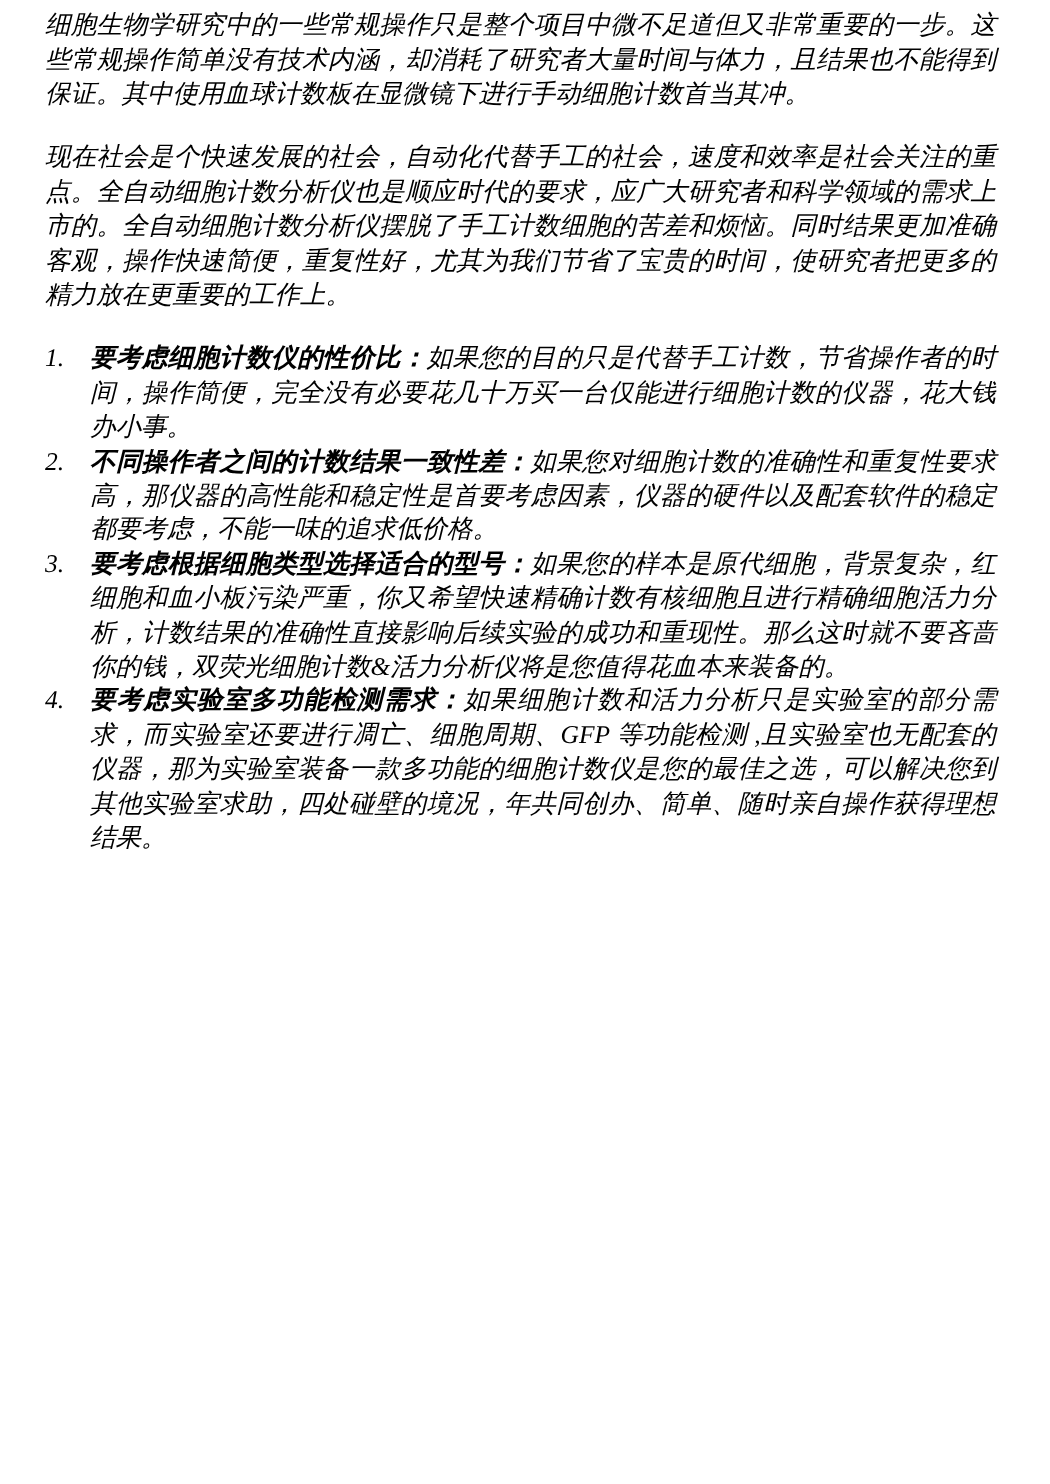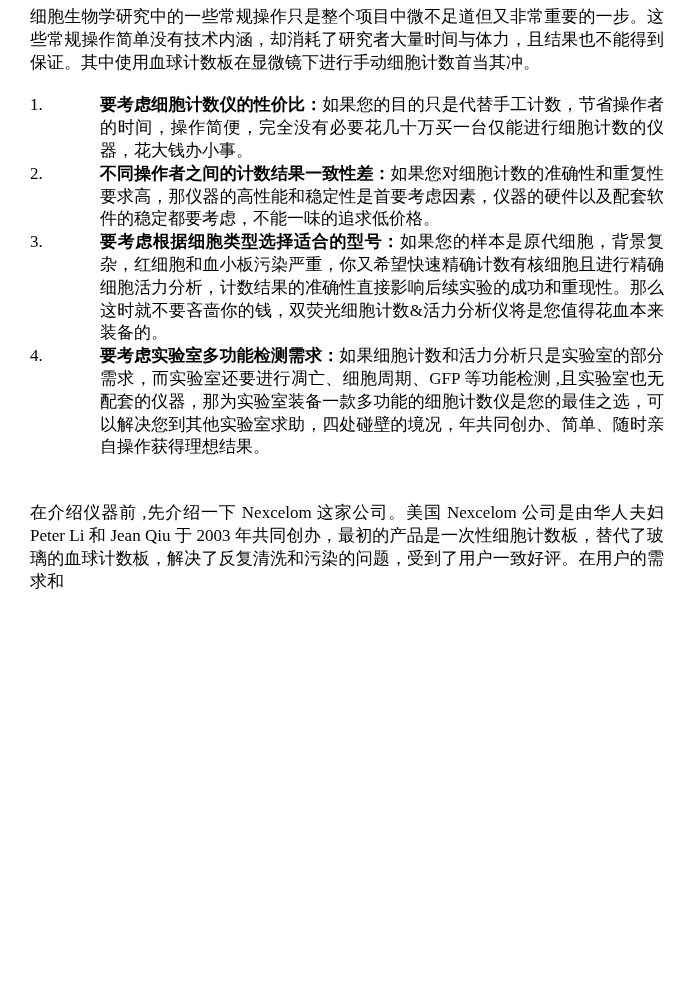--- a/index.html
+++ b/index.html
@@ -14,20 +14,21 @@
     box-sizing: border-box;
     background: #ffffff;
     color: #000000;
     padding: 6px 36px 0 30px;
     overflow: hidden;
     font-family: "Liberation Serif", "DejaVu Serif", serif;
     font-size: 17px;
     line-height: 22.8px;
     text-align: justify;
     text-justify: inter-ideograph;
+    font-style: italic;
   }
   .para {
     margin: 0 0 20px 0;
   }
   .para.tight {
     margin-bottom: 0;
   }
   .list-intro {
     margin: 0;
   }
@@ -40,34 +41,34 @@
   }
   .list-item .num {
     flex: 0 0 30px;
     width: 30px;
     text-align: left;
   }
   .list-item .item-text {
     flex: 1 1 auto;
     text-align: justify;
     text-justify: inter-ideograph;
-    margin-left: 40px;
   }
   .list-item .lead {
     font-weight: bold;
   }
 </style>
 </head>
 <body>
 
 <div class="page">
 
   <p class="para">细胞生物学研究中的一些常规操作只是整个项目中微不足道但又非常重要的一步。这些常规操作简单没有技术内涵，却消耗了研究者大量时间与体力，且结果也不能得到保证。其中使用血球计数板在显微镜下进行手动细胞计数首当其冲。</p>
 
 
+  <p class="para">现在社会是个快速发展的社会，自动化代替手工的社会，速度和效率是社会关注的重点。全自动细胞计数分析仪也是顺应时代的要求，应广大研究者和科学领域的需求上市的。全自动细胞计数分析仪摆脱了手工计数细胞的苦差和烦恼。同时结果更加准确客观，操作快速简便，重复性好，尤其为我们节省了宝贵的时间，使研究者把更多的精力放在更重要的工作上。</p>
 
 
 
   <div class="numbered-list">
 
     <div class="list-item">
       <span class="num">1.</span>
       <span class="item-text"><b class="lead">要考虑细胞计数仪的性价比：</b><span>如果您的目的只是代替手工计数，节省操作者的时间，操作简便，完全没有必要花几十万买一台仅能进行细胞计数的仪器，花大钱办小事。</span></span>
     </div>
 
@@ -82,15 +83,14 @@
     </div>
 
     <div class="list-item">
       <span class="num">4.</span>
       <span class="item-text"><b class="lead">要考虑实验室多功能检测需求：</b><span>如果细胞计数和活力分析只是实验室的部分需求，而实验室还要进行凋亡、细胞周期、GFP 等功能检测 ,且实验室也无配套的仪器，那为实验室装备一款多功能的细胞计数仪是您的最佳之选，可以解决您到其他实验室求助，四处碰壁的境况，年共同创办、简单、随时亲自操作获得理想结果。</span></span>
     </div>
 
   </div>
 
 
-  <p class="para tight">在介绍仪器前 ,先介绍一下 Nexcelom 这家公司。美国 Nexcelom 公司是由华人夫妇 Peter Li 和 Jean Qiu 于 2003 年共同创办，最初的产品是一次性细胞计数板，替代了玻璃的血球计数板，解决了反复清洗和污染的问题，受到了用户一致好评。在用户的需求和</p>
 
 </div>
 
 </body></html>

